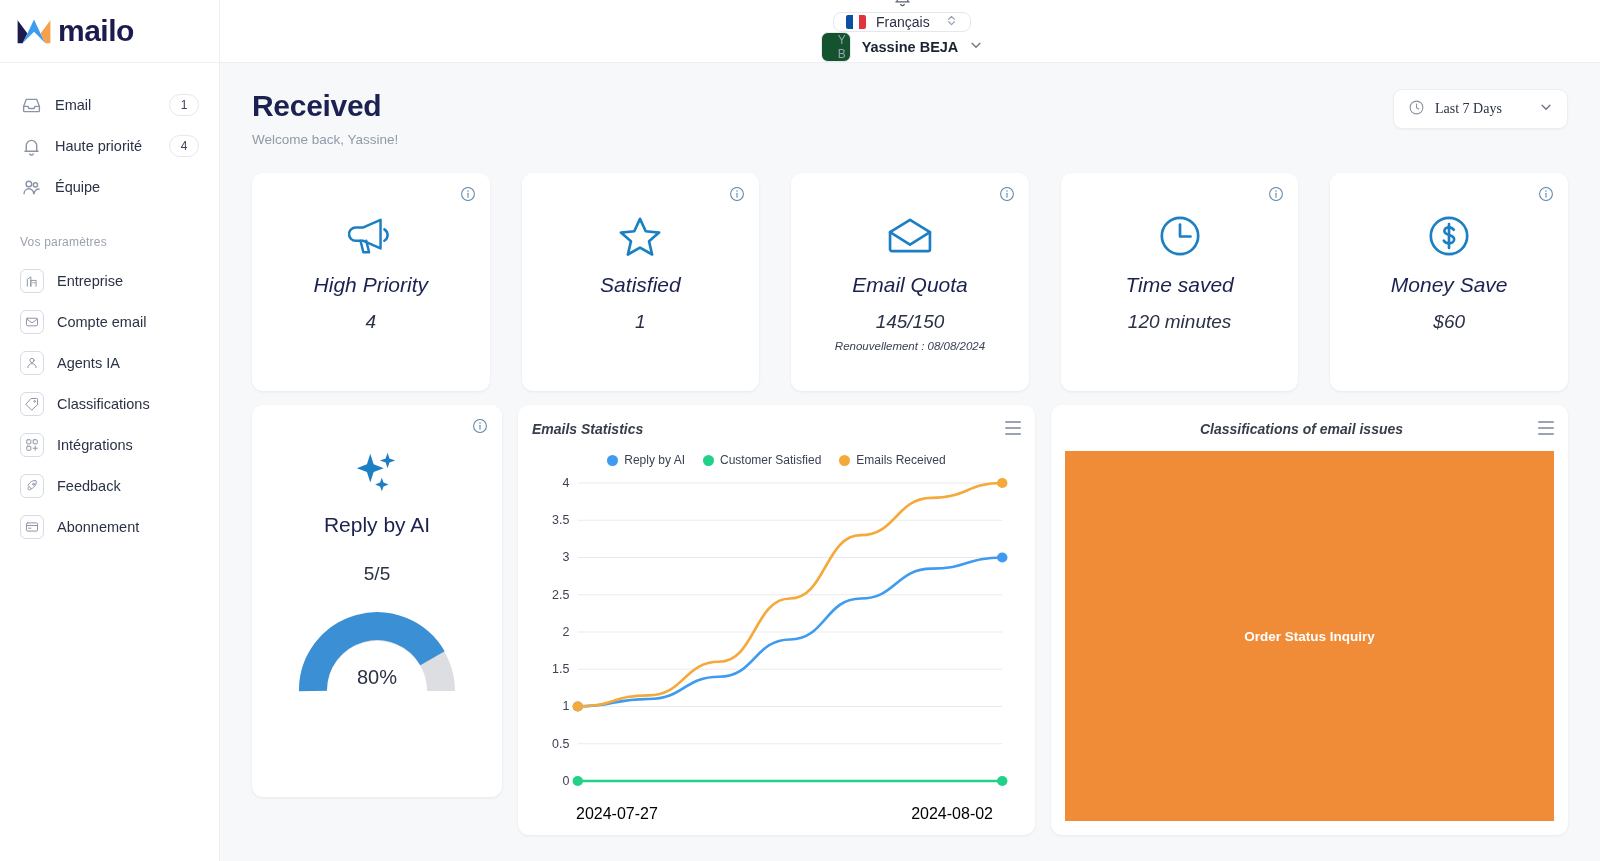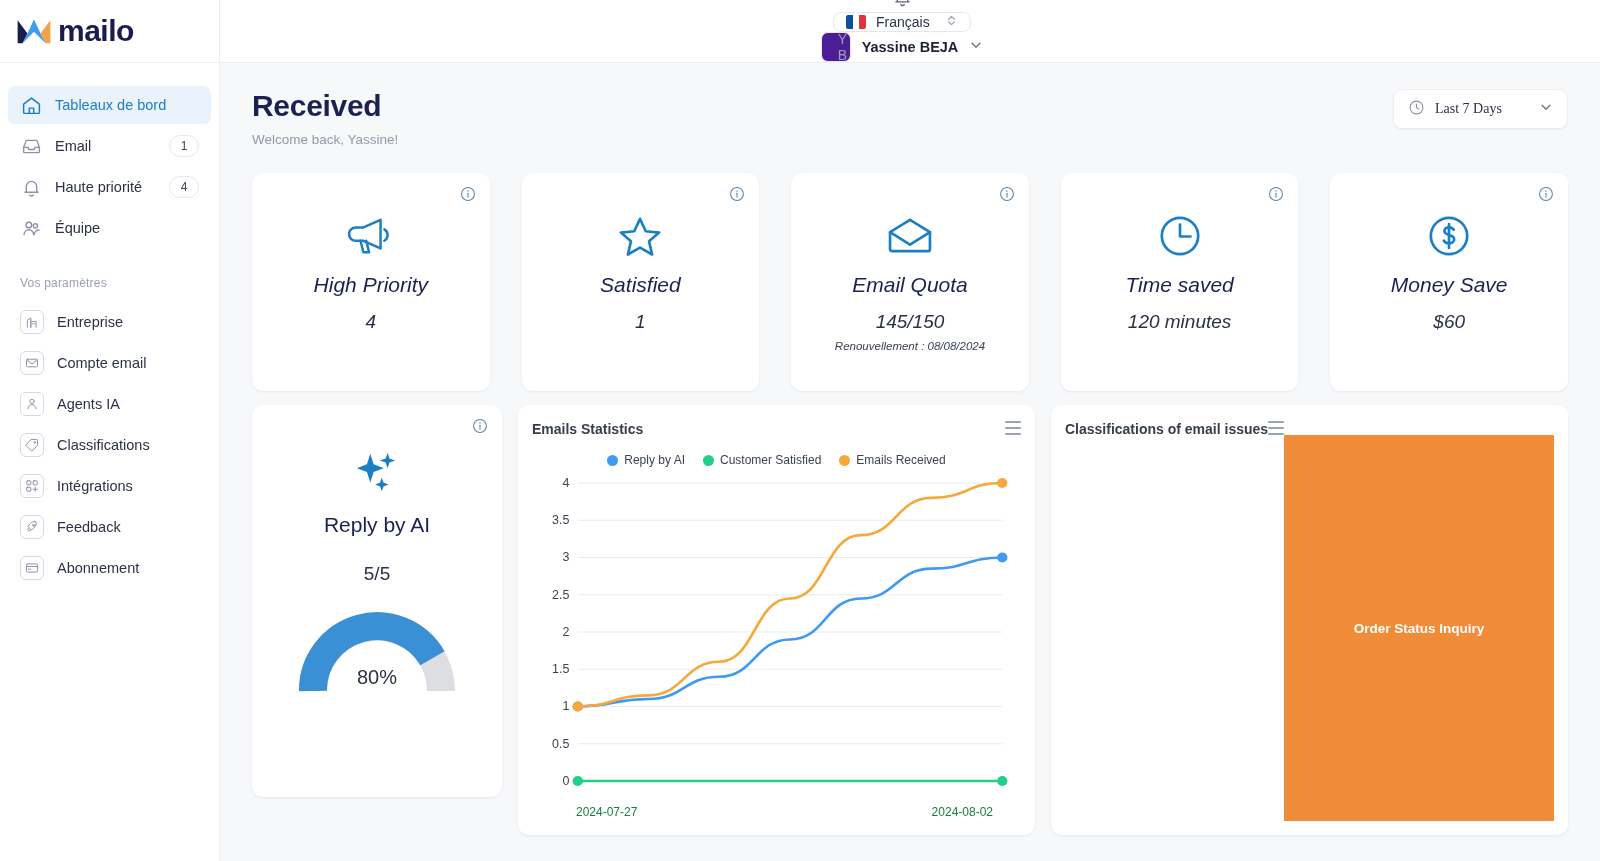--- a/index.html
+++ b/index.html
@@ -81,23 +81,23 @@
     border: 1px solid #e4e7ee; border-radius: 8px;
     background: #fff; cursor: pointer; min-width: 138px;
   }
   .flag { width: 20px; height: 14px; display: flex; border-radius: 2px; overflow: hidden; flex:0 0 20px;}
   .flag i { flex: 1; display: block; }
   .flag .b { background: #0b4ea2; } .flag .w { background: #fff; } .flag .r { background: #e1333d; }
   .lang-name { font-size: 14px; color: #2b3245; flex: 1; }
   .user-chip { display: flex; align-items: center; gap: 11px; cursor: pointer; }
   .avatar {
     width: 30px; height: 30px; border-radius: 7px;
-    border: 1px solid #e8eaf0; background: #4c1d95;
+    border: 1px solid #e8eaf0; background: #14532d;
     display: flex; align-items: center; justify-content: center;
-    font-size: 14px; color: #9aa1b0; letter-spacing: 1px; padding-left: 16px;
+    font-size: 12px; color: #9aa1b0; letter-spacing: 1px; padding-left: 16px;
   }
   .user-name { font-size: 14.5px; color: #1b2333; font-weight: 600; }
 
   .content { flex: 1; padding: 26px 32px 0 32px; overflow: hidden; }
   .page-head { display: flex; align-items: flex-start; justify-content: space-between; }
   .page-title { font-size: 30px; font-weight: 700; color: #1b2150; letter-spacing: -0.3px; }
   .page-sub { font-size: 13.5px; color: #9199a8; margin-top: 9px; }
   .range-select {
     display: flex; align-items: center; gap: 10px;
     height: 40px; padding: 0 14px; min-width: 175px;
@@ -139,38 +139,38 @@
   .gauge-pct {
     position: absolute; left: 0; right: 0; bottom: 4px;
     text-align: center; font-size: 20px; color: #2b3245;
   }
 
   .chart-card {
     flex: 1 1 0; min-width: 0; background: #fff;
     border-radius: 11px; box-shadow: 0 1px 3px rgba(25,35,70,.07);
     padding: 16px 14px 0 14px; position: relative; height: 430px;
   }
-  .chart-head { display: flex; align-items: flex-start; }
+  .chart-head { display: flex; align-items: flex-start; font-style: italic; }
   .chart-title { font-size: 14px; font-weight: 700; color: #373d4a; }
   .chart-title.centered { flex: 1; text-align: center; }
   .menu-ico { width: 16px; height: 14px; cursor: pointer; display: flex;
     flex-direction: column; justify-content: space-between; margin-left: auto; flex:0 0 16px;}
   .menu-ico span { height: 2px; background: #9aa3b2; border-radius: 1px; display: block; }
   .legend { display: flex; justify-content: center; gap: 18px; margin-top: 16px; }
   .legend-item { display: flex; align-items: center; gap: 6px; }
   .legend-dot { width: 11px; height: 11px; border-radius: 50%; }
   .legend-text { font-size: 12px; color: #3b4252; }
   .plot { position: relative; margin-top: 6px; height: 330px; }
   .xaxis { display: flex; justify-content: space-between; padding: 0 28px 0 44px; margin-top: 2px; }
-  .xtick { font-size: 12px; color: #15803d; }
+  .xtick { font-size: 16px; color: #000000; }
 
   .treemap-card {
     flex: 1 1 0; min-width: 0; background: #fff;
     border-radius: 11px; box-shadow: 0 1px 3px rgba(25,35,70,.07);
-    padding: 16px 14px 0 14px; height: 430px; display: flex; flex-direction: row;
+    padding: 16px 14px 0 14px; height: 430px; display: flex; flex-direction: column;
   }
   .treemap-body { flex: 1; margin-top: 14px; display: flex; padding-bottom: 14px; border-radius: 26px; }
   .tm-tile {
     flex: 1; display: flex; align-items: center; justify-content: center;
     color: #fff; font-size: 13.5px; font-weight: 700;
   }
 </style>
 </head>
 <body>
 
@@ -182,29 +182,20 @@
         <svg viewBox="0 0 44 34" width="36" height="30">
           <path d="M2 32 L2 4 L14 20 L8 32 Z" fill="#1b1b4d"></path>
           <path d="M8 32 L14 20 L22 3 L30 20 L36 32 L22 18 Z" fill="#3f9bf0"></path>
           <path d="M30 20 L42 4 L42 32 L36 32 Z" fill="#f5a04a"></path>
         </svg>
       </span>
       <span class="logo-text">mailo</span>
     </div>
 
     <nav class="nav-top">
-      <div class="nav-item active">
-        <span class="nav-ico">
-          <svg viewBox="0 0 24 24" width="21" height="21" fill="none" stroke="#1c7fc4" stroke-width="1.7" stroke-linecap="round" stroke-linejoin="round">
-            <path d="M3 10.5 L12 3.5 L21 10.5 V20 a1 1 0 0 1-1 1H4a1 1 0 0 1-1-1z"></path>
-            <path d="M9.5 21v-6h5v6"></path>
-          </svg>
-        </span>
-        <span class="nav-label">Tableaux de bord</span>
-      </div>
 
       <div class="nav-item">
         <span class="nav-ico">
           <svg viewBox="0 0 24 24" width="21" height="21" fill="none" stroke="#8b93a5" stroke-width="1.6" stroke-linecap="round" stroke-linejoin="round">
             <path d="M3 13 L6 5 h12 l3 8 v5a1 1 0 0 1-1 1H4a1 1 0 0 1-1-1z"></path>
             <path d="M3 13h5l1 2.5h6L16 13h5"></path>
           </svg>
         </span>
         <span class="nav-label">Email</span>
         <span class="badge">1</span>

